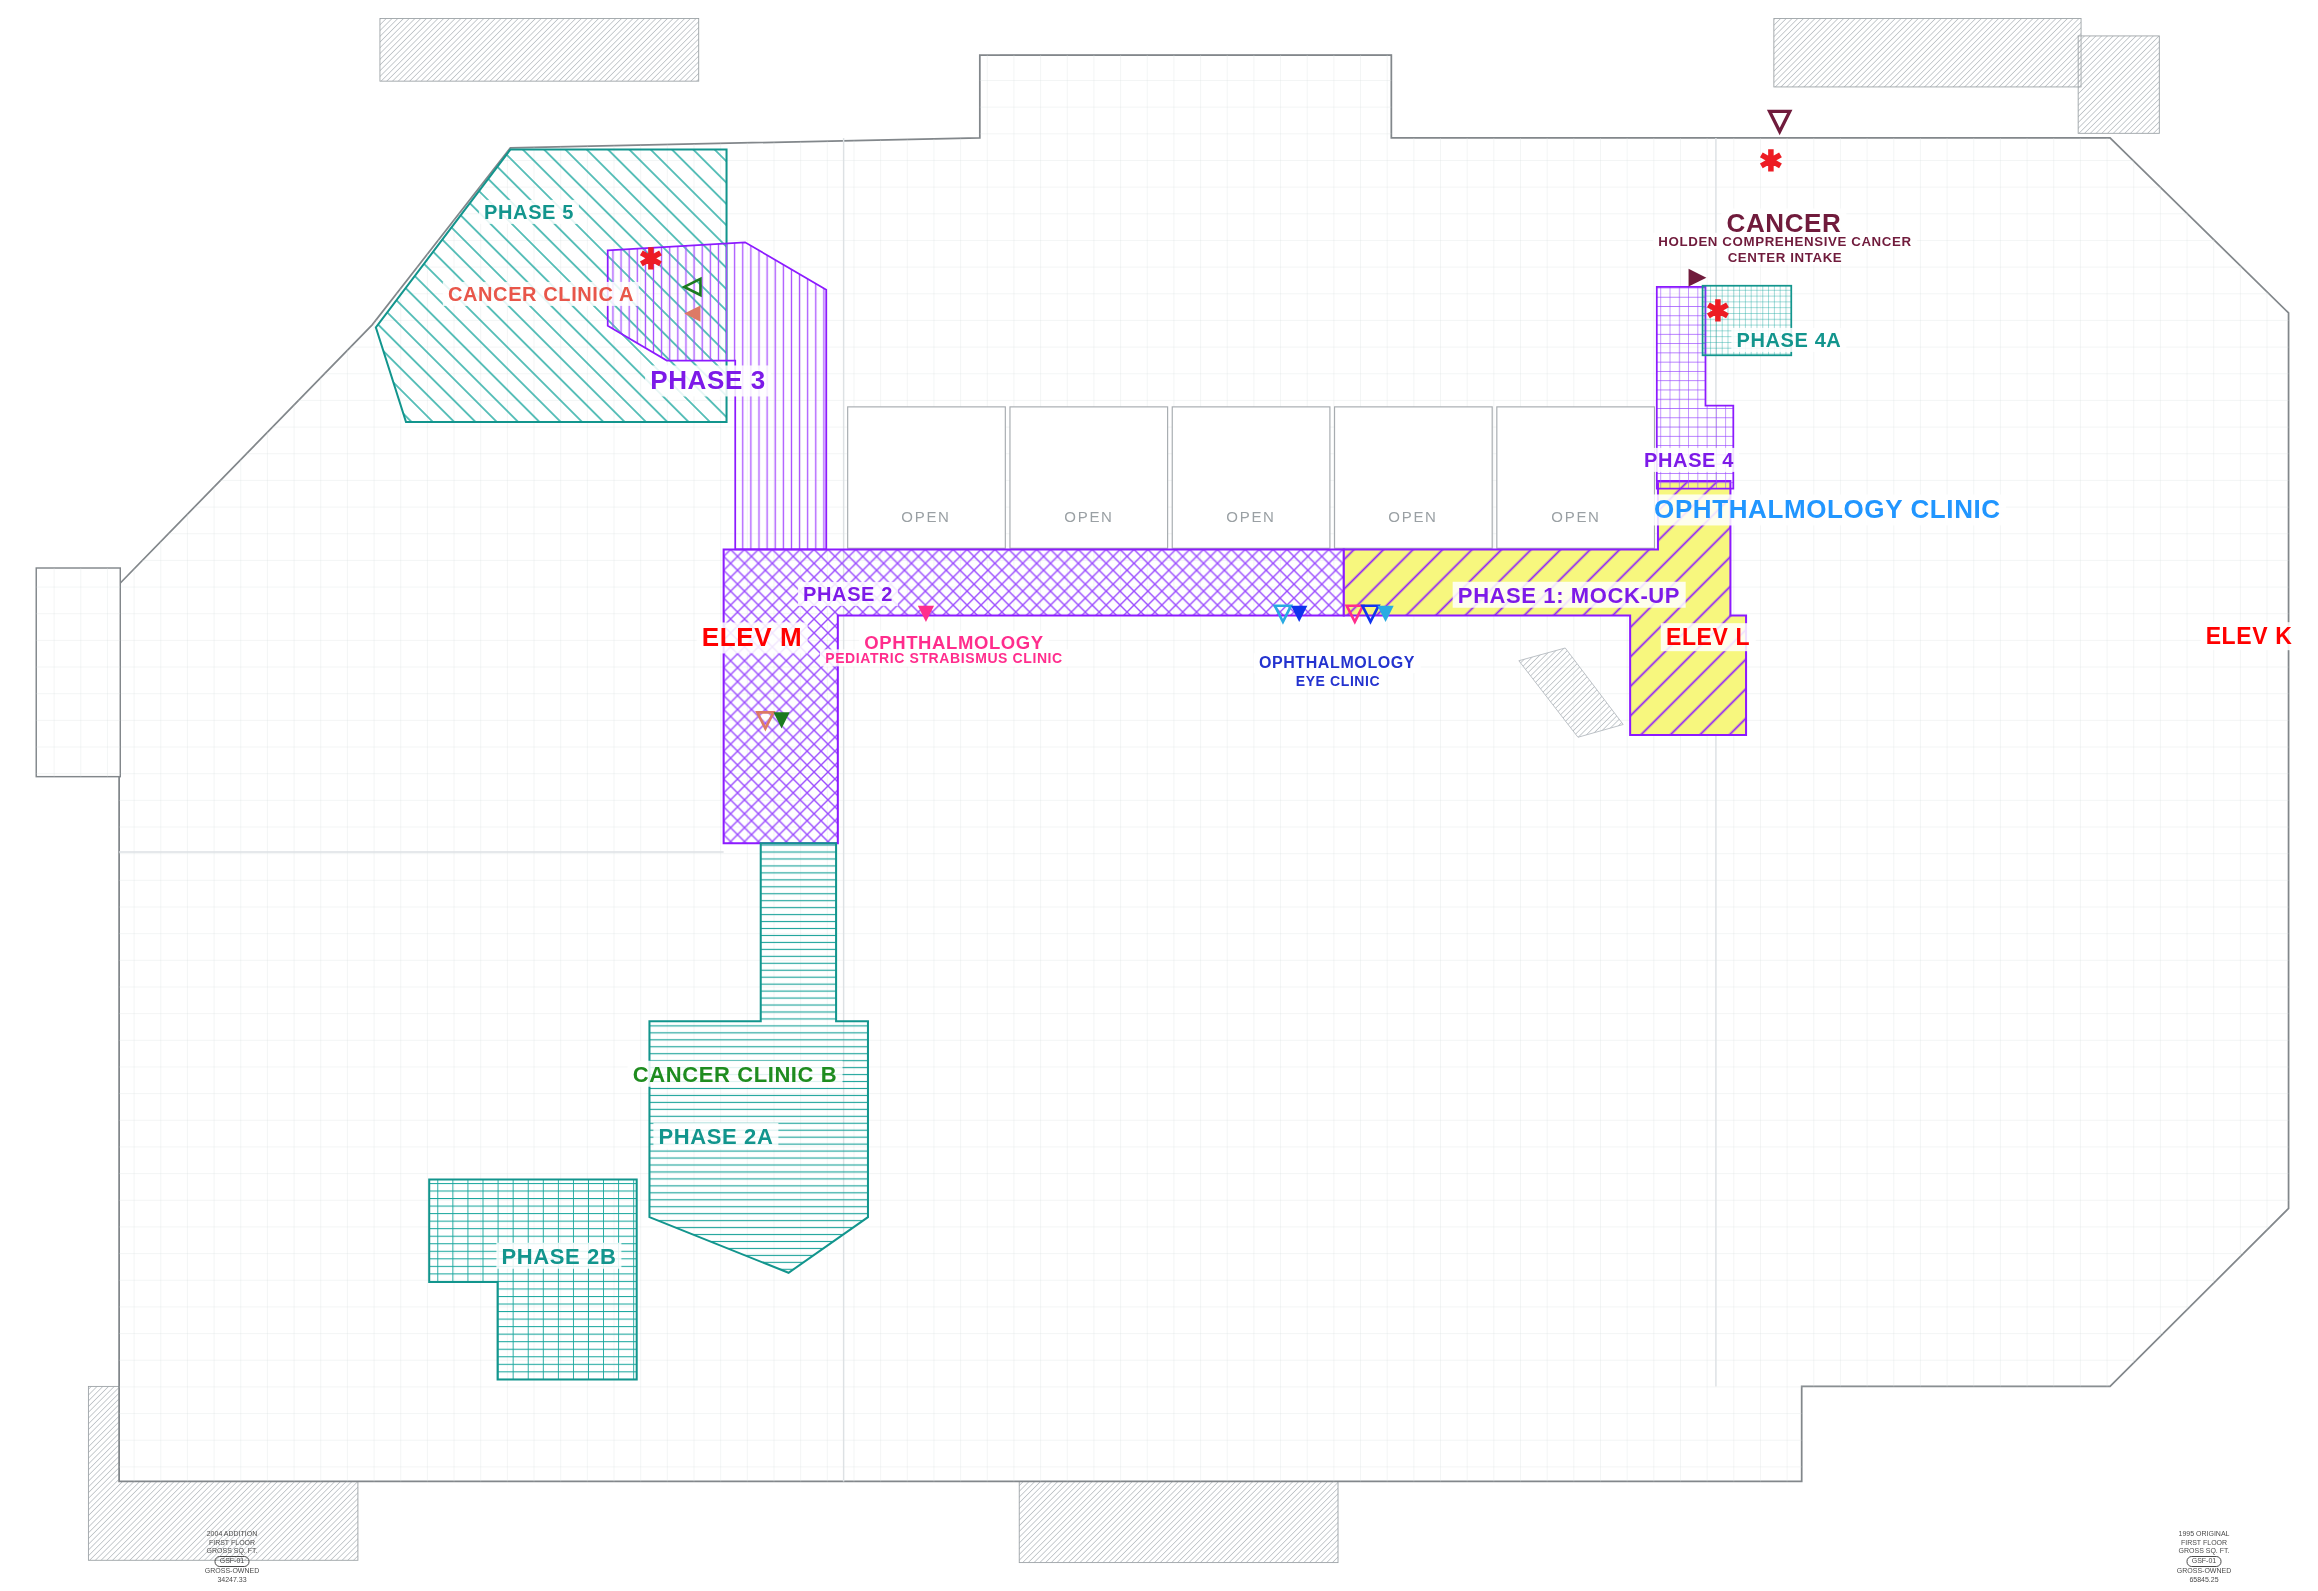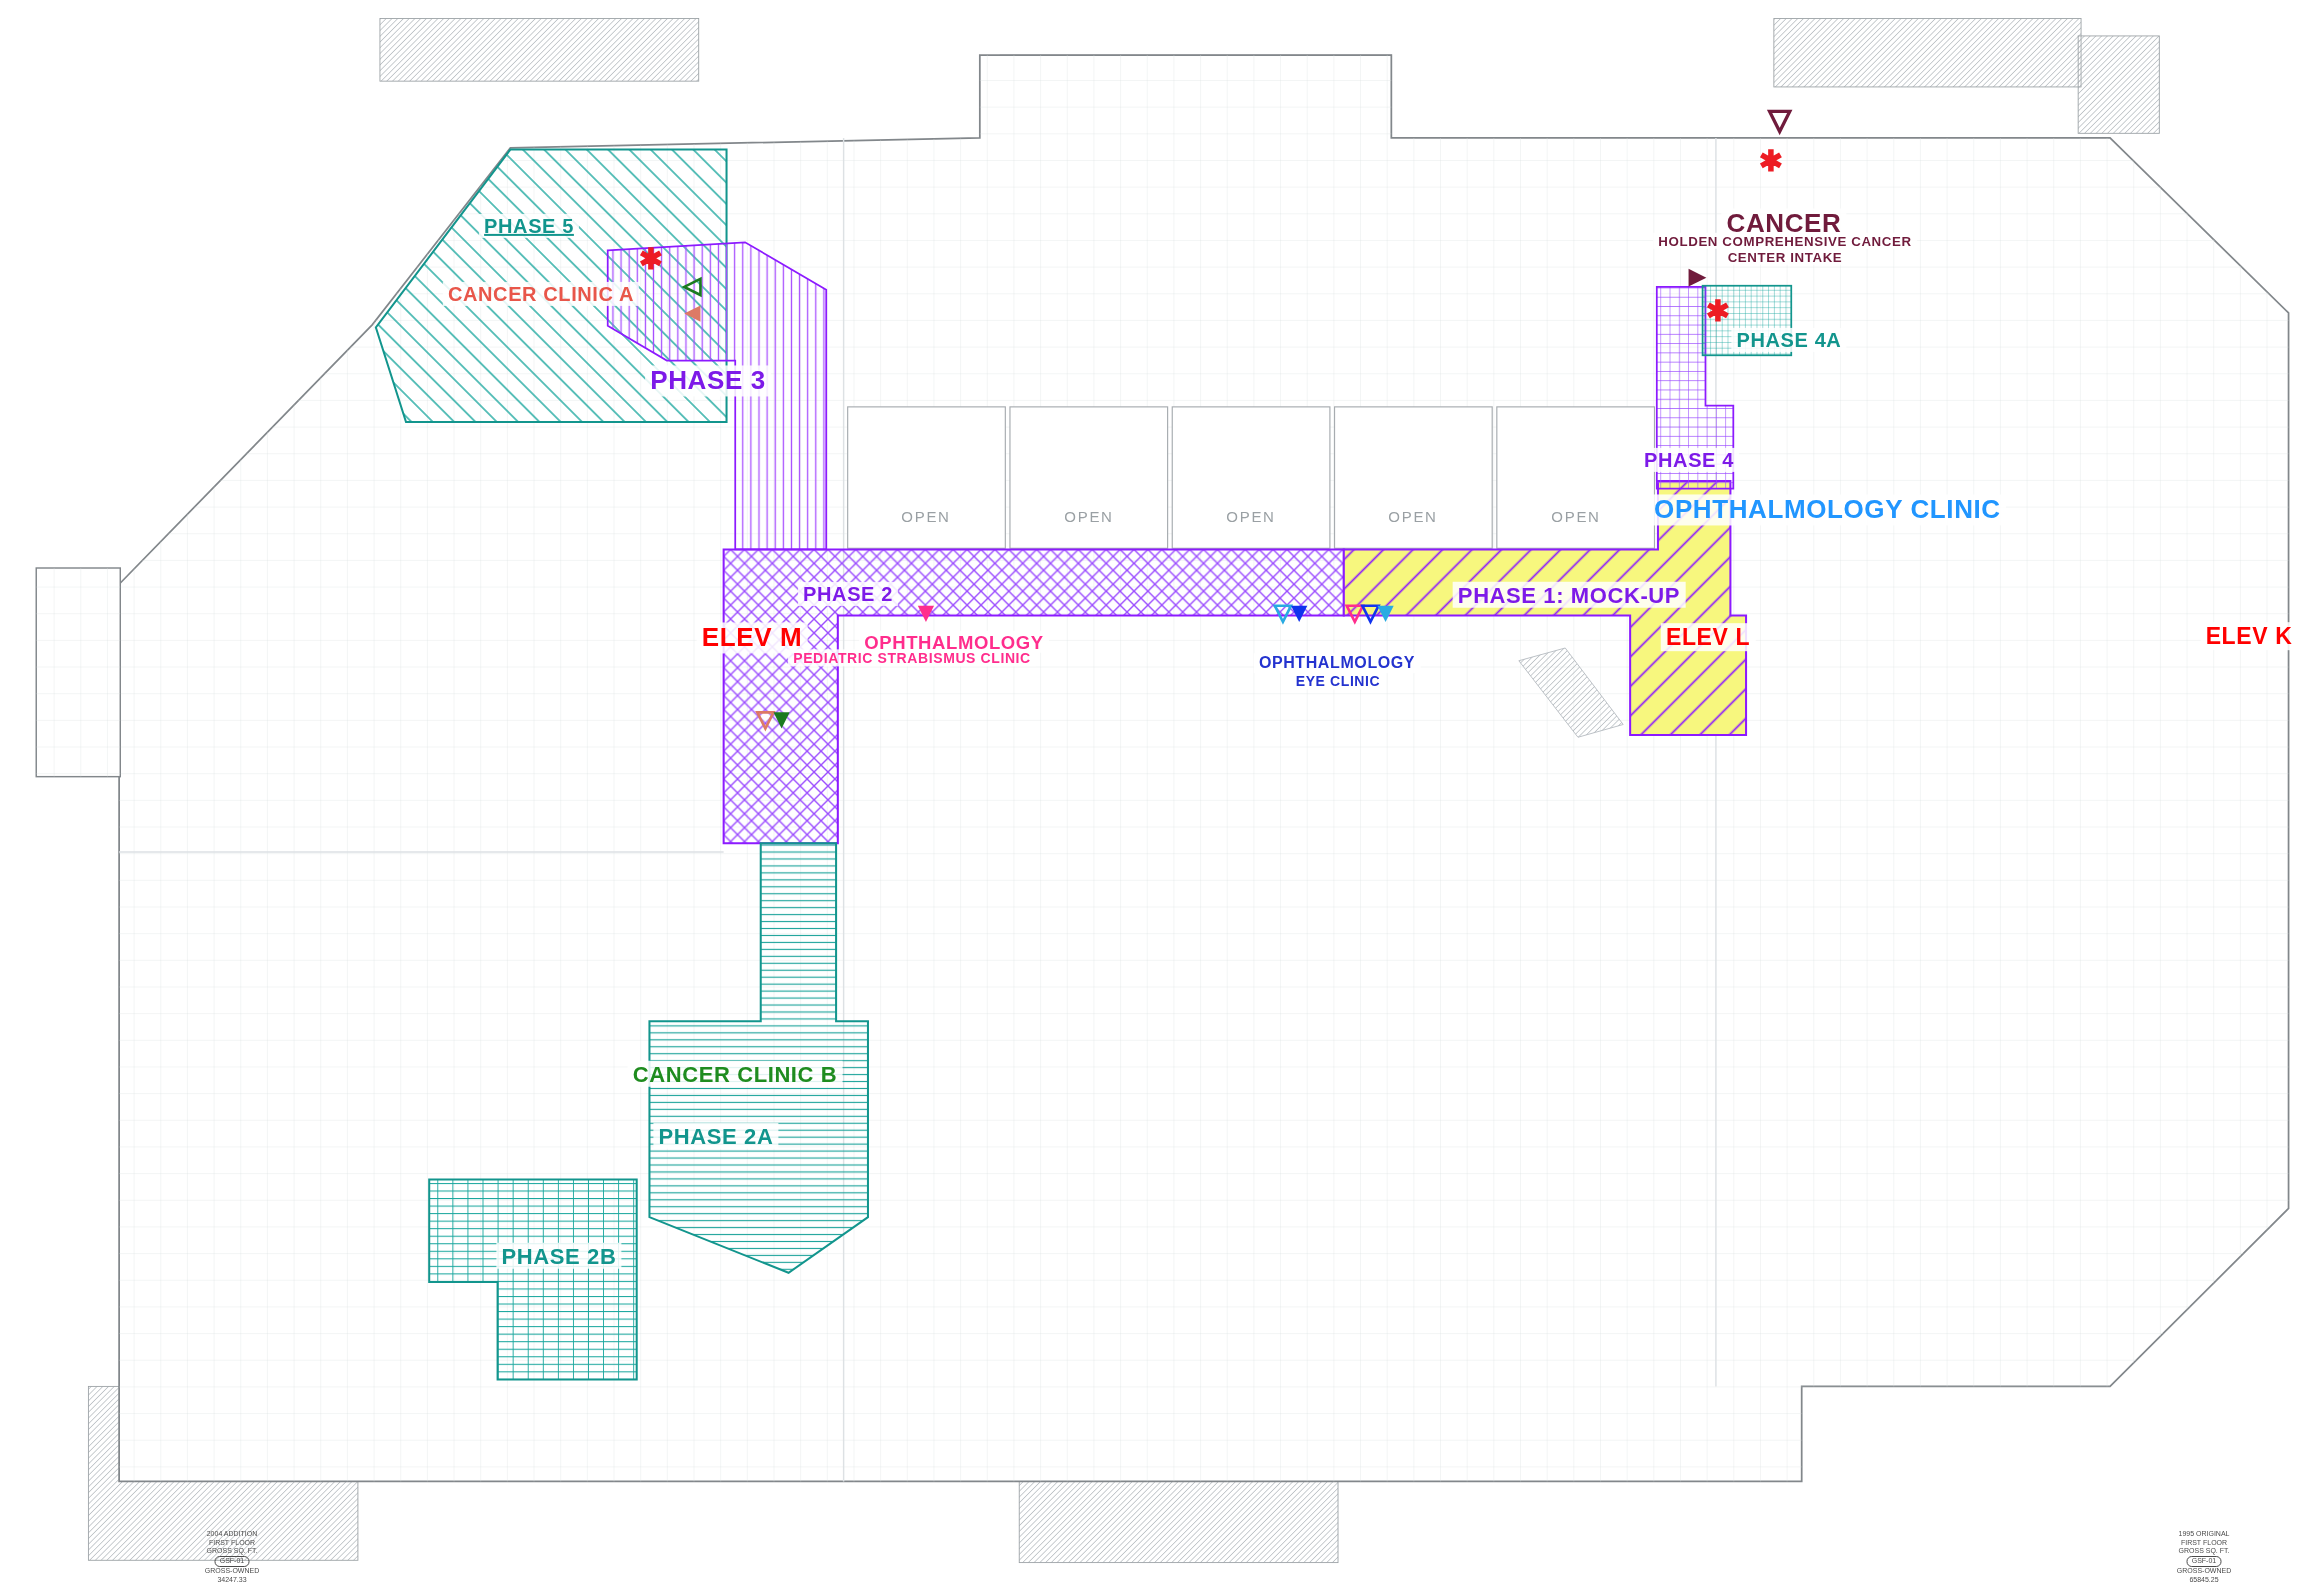--- a/index.html
+++ b/index.html
@@ -145,27 +145,27 @@
       <g transform="translate(2390,1057)">
           <polygon points="-14,-12 14,-12 0,16" fill="#29abe2"></polygon>
         </g>
     </g>
   </svg>
 
   <span class="ast" style="left:651px;top:259px;">✱</span>
   <span class="ast" style="left:1771px;top:161px;">✱</span>
   <span class="ast" style="left:1718px;top:311px;">✱</span>
 
-  <div class="lbl teal fs34" style="left:529px;top:226px;text-decoration:underline;">PHASE 5</div>
+  <div class="lbl teal fs34" style="left:529px;top:212px;">PHASE 5</div>
   <div class="lbl salmonred fs34" style="left:541px;top:294px;">CANCER CLINIC A</div>
   <div class="lbl purple fs36" style="left:708px;top:381px;">PHASE 3</div>
   <div class="lbl purple fs34" style="left:848px;top:594px;">PHASE 2</div>
   <div class="lbl redtxt fs36" style="left:752px;top:638px;">ELEV M</div>
   <div class="lbl pink fs32" style="left:954px;top:642px;">OPHTHALMOLOGY</div>
-  <div class="lbl pink fs24" style="left:912px;top:658px;">PEDIATRIC STRABISMUS CLINIC</div>
+  <div class="lbl pink fs24" style="left:944px;top:658px;">PEDIATRIC STRABISMUS CLINIC</div>
   <div class="lbl purple fs38" style="left:1569px;top:595px;">PHASE 1: MOCK-UP</div>
   <div class="lbl blue fs28" style="left:1337px;top:663px;">OPHTHALMOLOGY</div>
   <div class="lbl blue fs24" style="left:1338px;top:681px;">EYE CLINIC</div>
   <div class="lbl redtxt fs40" style="left:1708px;top:637px;">ELEV L</div>
   <div class="lbl purple fs34" style="left:1689px;top:460px;">PHASE 4</div>
   <div class="lbl teal fs34" style="left:1745px;top:340px;margin-left:44px;">PHASE 4A</div>
   <div class="lbl lblue fs36" style="left:1812px;top:510px;padding-left:36px;">OPHTHALMOLOGY CLINIC</div>
   <div class="lbl maroon fs36" style="left:1784px;top:224px;">CANCER</div>
   <div class="lbl maroon fs23" style="left:1785px;top:241px;">HOLDEN COMPREHENSIVE CANCER</div>
   <div class="lbl maroon fs23" style="left:1785px;top:257px;">CENTER INTAKE</div>

